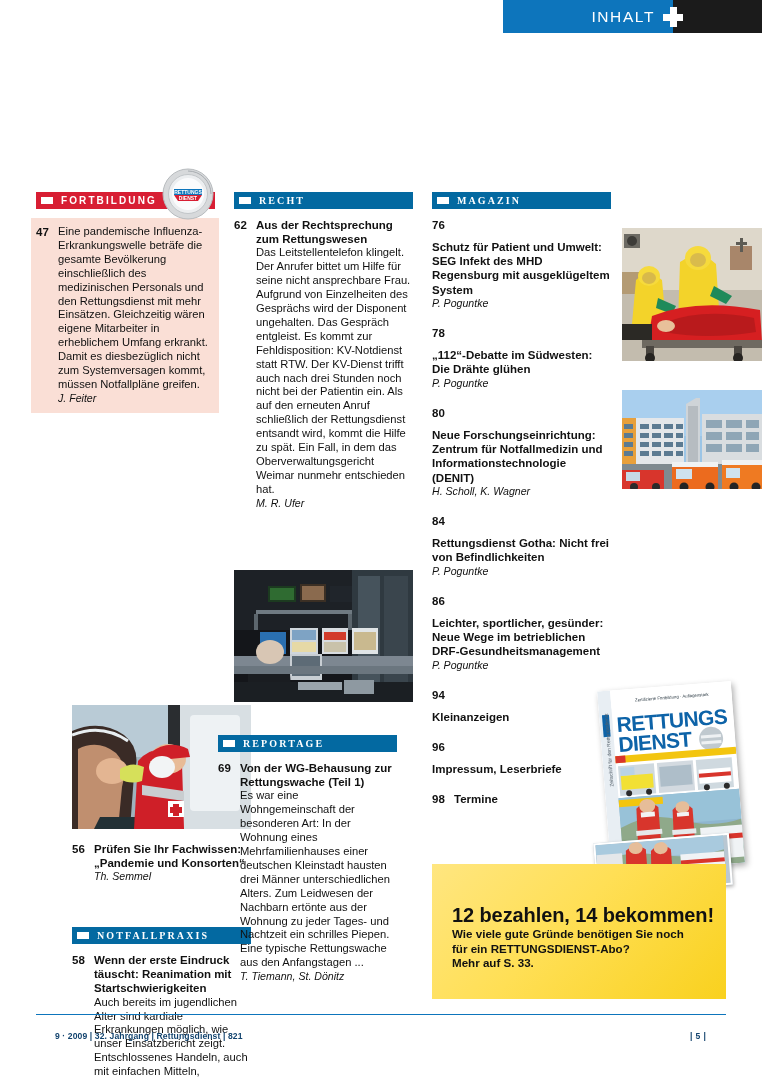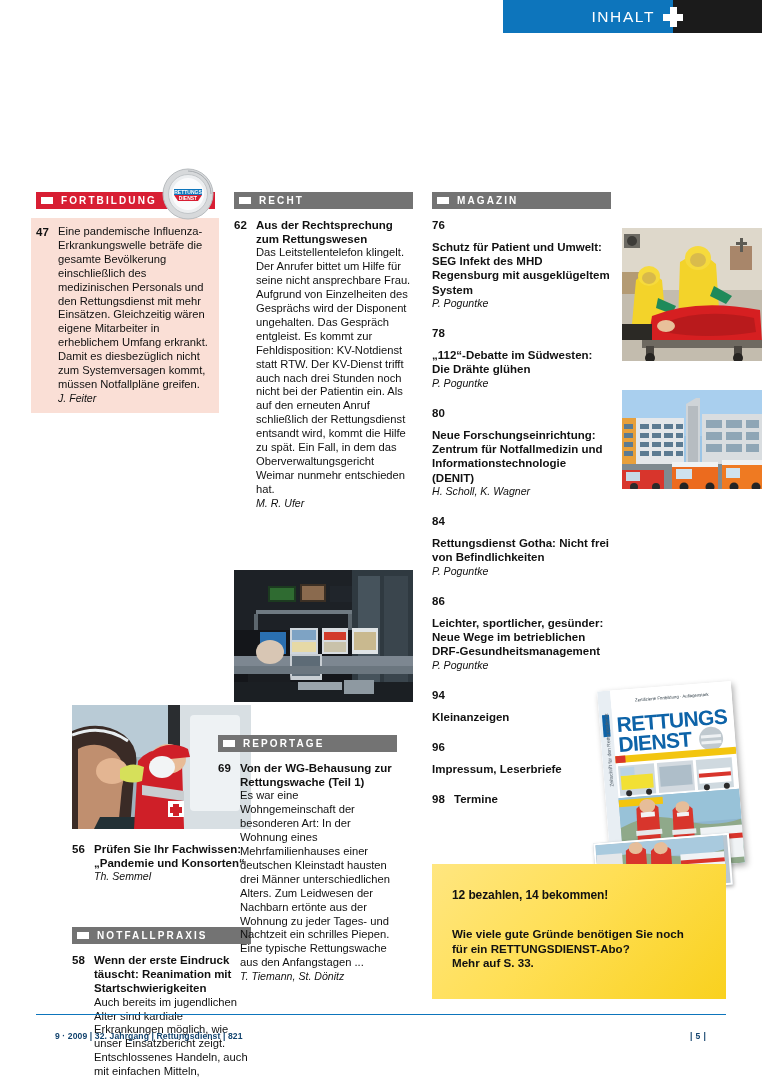--- a/index.html
+++ b/index.html
@@ -33,21 +33,21 @@
 
   .sect-head{
     height:17px;display:flex;align-items:center;
     color:#fff;font-size:10px;font-weight:700;letter-spacing:2.1px;
     padding-left:5px;position:relative;margin-bottom:9px;
   }
   .sect-head .tick{
     width:12px;height:7px;background:#fff;margin-right:8px;display:inline-block;
   }
   .sect-red{background:#d81e33;}
-  .sect-blue{background:#737373;}
+  .sect-blue{background:#0369a1;font-family:Liberation Serif, serif;}
 
   .entry{display:flex;margin-bottom:11px;}
   .entry .pg{
     width:22px;flex:0 0 22px;font-size:11.5px;font-weight:700;line-height:14.2px;color:#111;
   }
   .entry .body{flex:1;}
   .entry .ttl{
     font-size:11.5px;font-weight:700;line-height:14.2px;color:#111;
   }
   .entry .dek{
@@ -69,21 +69,21 @@
 
   
   .seal{position:absolute;left:162px;top:168px;width:52px;height:52px;}
 
   
   .promo{
     position:absolute;left:432px;top:864px;width:294px;height:135px;
     background:linear-gradient(135deg,#ffe680 0%,#ffdf55 45%,#f9d11e 100%);
   }
   .promo .h{
-    position:absolute;left:20px;top:24px;font-size:12px;font-weight:700;color:#111;letter-spacing:-.1px;
+    position:absolute;left:20px;top:40px;font-size:20px;font-weight:700;color:#111;letter-spacing:-.1px;
   }
   .promo .s{
     position:absolute;left:20px;top:63px;font-size:11.6px;font-weight:700;line-height:14.6px;color:#111;white-space:pre-line;
   }
 
   
   .cover{
     position:absolute;left:604px;top:686px;width:134px;height:182px;
     transform:rotate(-4.5deg);
     box-shadow:2px 3px 6px rgba(0,0,0,.32);

